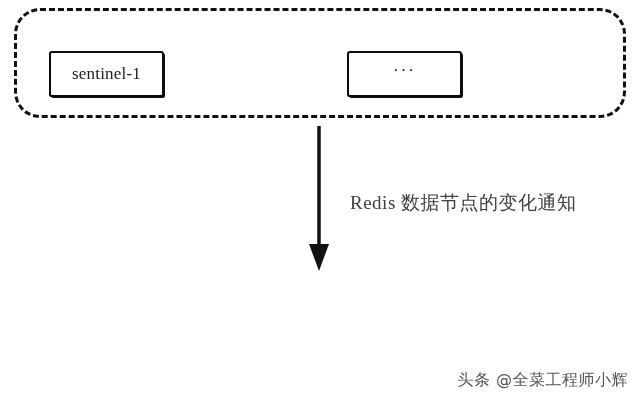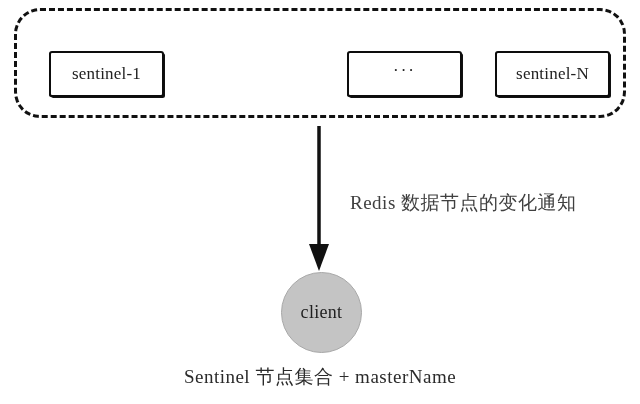--- a/index.html
+++ b/index.html
@@ -141,33 +141,27 @@
 
     <div class="node-box" id="node-box-1">
       <span class="node-label">sentinel-1</span>
     </div>
 
 
     <div class="node-box ellipsis" id="node-box-3">
       <span class="node-label">···</span>
     </div>
 
-    <div class="node-box" id="node-box-4">
-      <span class="node-label">sentinel-N</span>
-    </div>
 
   </div>
 
   <svg class="flow-arrow" viewBox="0 0 46 146">
     <line x1="23" y1="0" x2="23" y2="126" stroke="#111111" stroke-width="3.5"></line>
     <polygon points="23,145 13,118 33,118" fill="#111111"></polygon>
   </svg>
 
   <div class="notify-label">Redis 数据节点的变化通知</div>
 
-  <div class="client-node">
-    <span class="client-label">client</span>
-  </div>
 
-  <div class="caption">Sentinel 节点集合 + masterName</div>
 
+  <div class="watermark">头条 @全菜工程师小辉</div>
 
 </div>
 
 </body></html>

